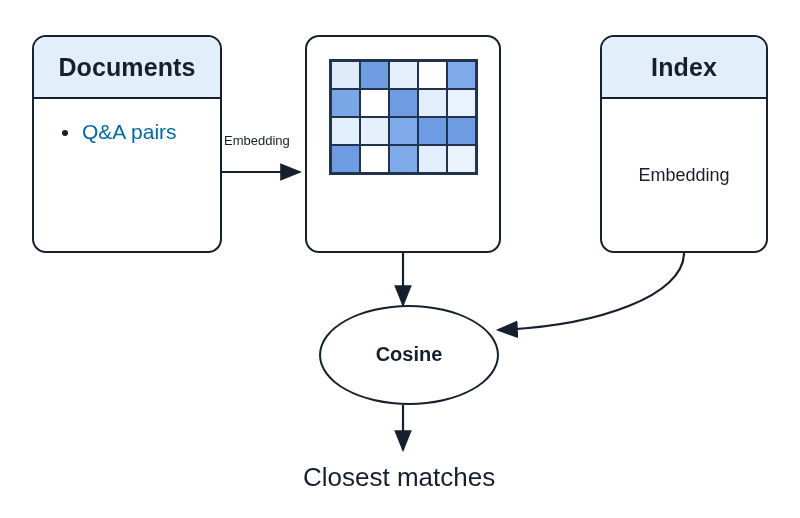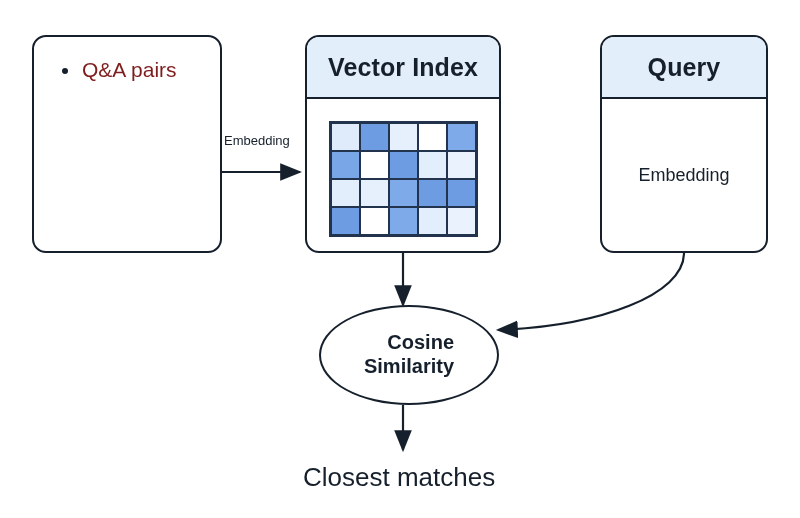--- a/index.html
+++ b/index.html
@@ -53,21 +53,21 @@
 
   
   .bullet-list {
     list-style: none;
     margin: 0;
     padding: 22px 0 0 26px;
   }
   .bullet-list li {
     position: relative;
     font-size: 21px;
-    color: #7f1d1d;
+    color: #0369a1;
     line-height: 1.05;
     margin-bottom: 22px;
     padding-left: 22px;
     white-space: nowrap;
   }
   .bullet-dot {
     position: absolute;
     left: 2px;
     top: 9px;
     width: 6px;
@@ -167,34 +167,34 @@
     <path d="M222,172 L300,172" fill="none" stroke="#16202c" stroke-width="2.2" marker-end="url(#arrowhead)"></path>
 
     <path d="M403,253 L403,305" fill="none" stroke="#16202c" stroke-width="2.2" marker-end="url(#arrowhead)"></path>
 
     <path d="M684,253 C684,295 600,326 498,330" fill="none" stroke="#16202c" stroke-width="2.2" marker-end="url(#arrowhead)"></path>
 
     <path d="M403,405 L403,450" fill="none" stroke="#16202c" stroke-width="2.2" marker-end="url(#arrowhead)"></path>
   </svg>
 
   <div class="node-box" style="left:32px; top:35px; width:190px; height:218px;">
+    <div class="node-header">
+      <span class="node-header-title">Documents</span>
+    </div>
     <div class="node-body">
       <ul class="bullet-list">
         <li>
           <span class="bullet-dot"></span>
           <span>Q&amp;A pairs</span>
         </li>
       </ul>
     </div>
   </div>
 
   <div class="node-box" style="left:305px; top:35px; width:196px; height:218px;">
-    <div class="node-header">
-      <span class="node-header-title">Vector Index</span>
-    </div>
     <div class="node-body">
       <div class="grid-wrap">
         <div class="grid" id="heatmap">
             <div class="cell" style="background: rgb(223, 234, 251);"></div>
             <div class="cell" style="background: rgb(109, 156, 227);"></div>
             <div class="cell" style="background: rgb(230, 240, 252);"></div>
             <div class="cell" style="background: rgb(255, 255, 255);"></div>
             <div class="cell" style="background: rgb(127, 170, 233);"></div>
             <div class="cell" style="background: rgb(121, 166, 231);"></div>
             <div class="cell" style="background: rgb(255, 255, 255);"></div>
@@ -211,31 +211,30 @@
             <div class="cell" style="background: rgb(127, 170, 233);"></div>
             <div class="cell" style="background: rgb(227, 238, 252);"></div>
             <div class="cell" style="background: rgb(233, 242, 253);"></div>
           </div>
       </div>
     </div>
   </div>
 
   <div class="node-box" style="left:600px; top:35px; width:168px; height:218px;">
     <div class="node-header">
-      <span class="node-header-title">Query</span>
+      <span class="node-header-title">Index</span>
     </div>
     <div class="node-body">
       <div class="centered-label">Embedding</div>
     </div>
   </div>
 
   <div class="ellipse-node" style="left:319px; top:305px; width:180px; height:100px;">
     <div class="ellipse-label">
       <div>Cosine</div>
-      <div>Similarity</div>
     </div>
   </div>
 
   <div class="free-text edge-label" style="left:224px; top:133px;">Embedding</div>
 
   <div class="free-text terminal-text" style="left:303px; top:462px;">Closest matches</div>
 
 </div>
 
 </body></html>

